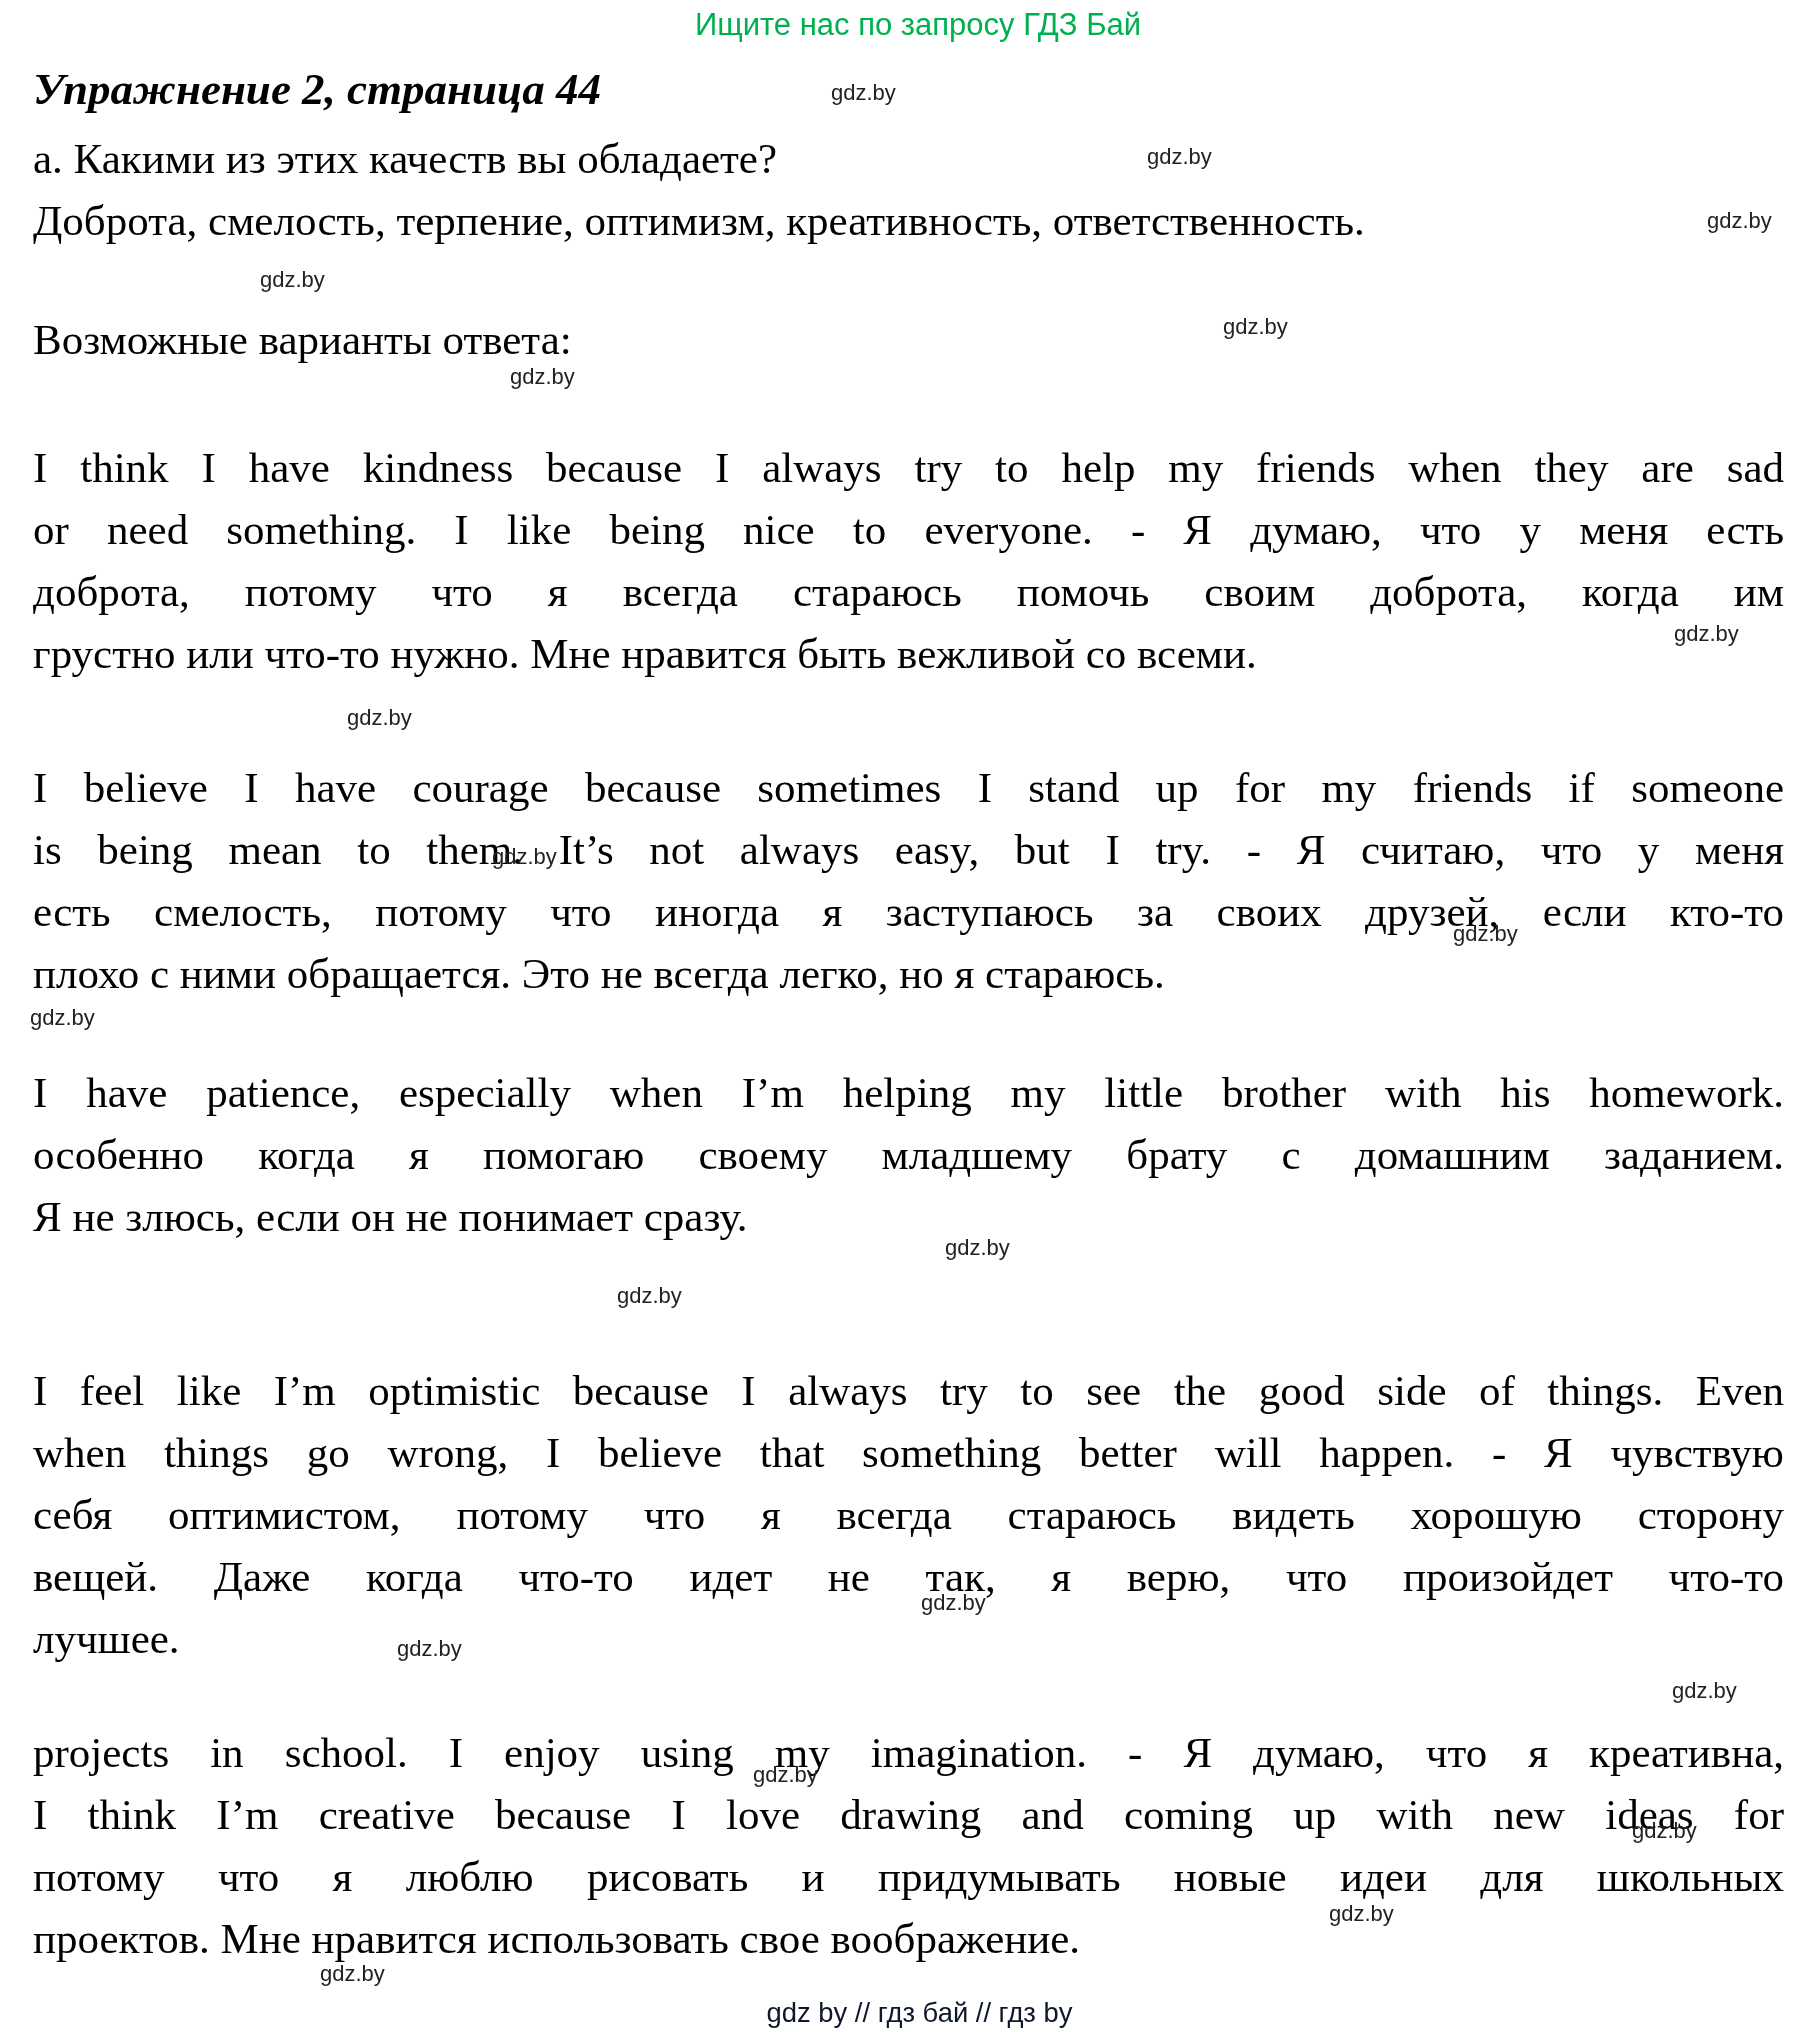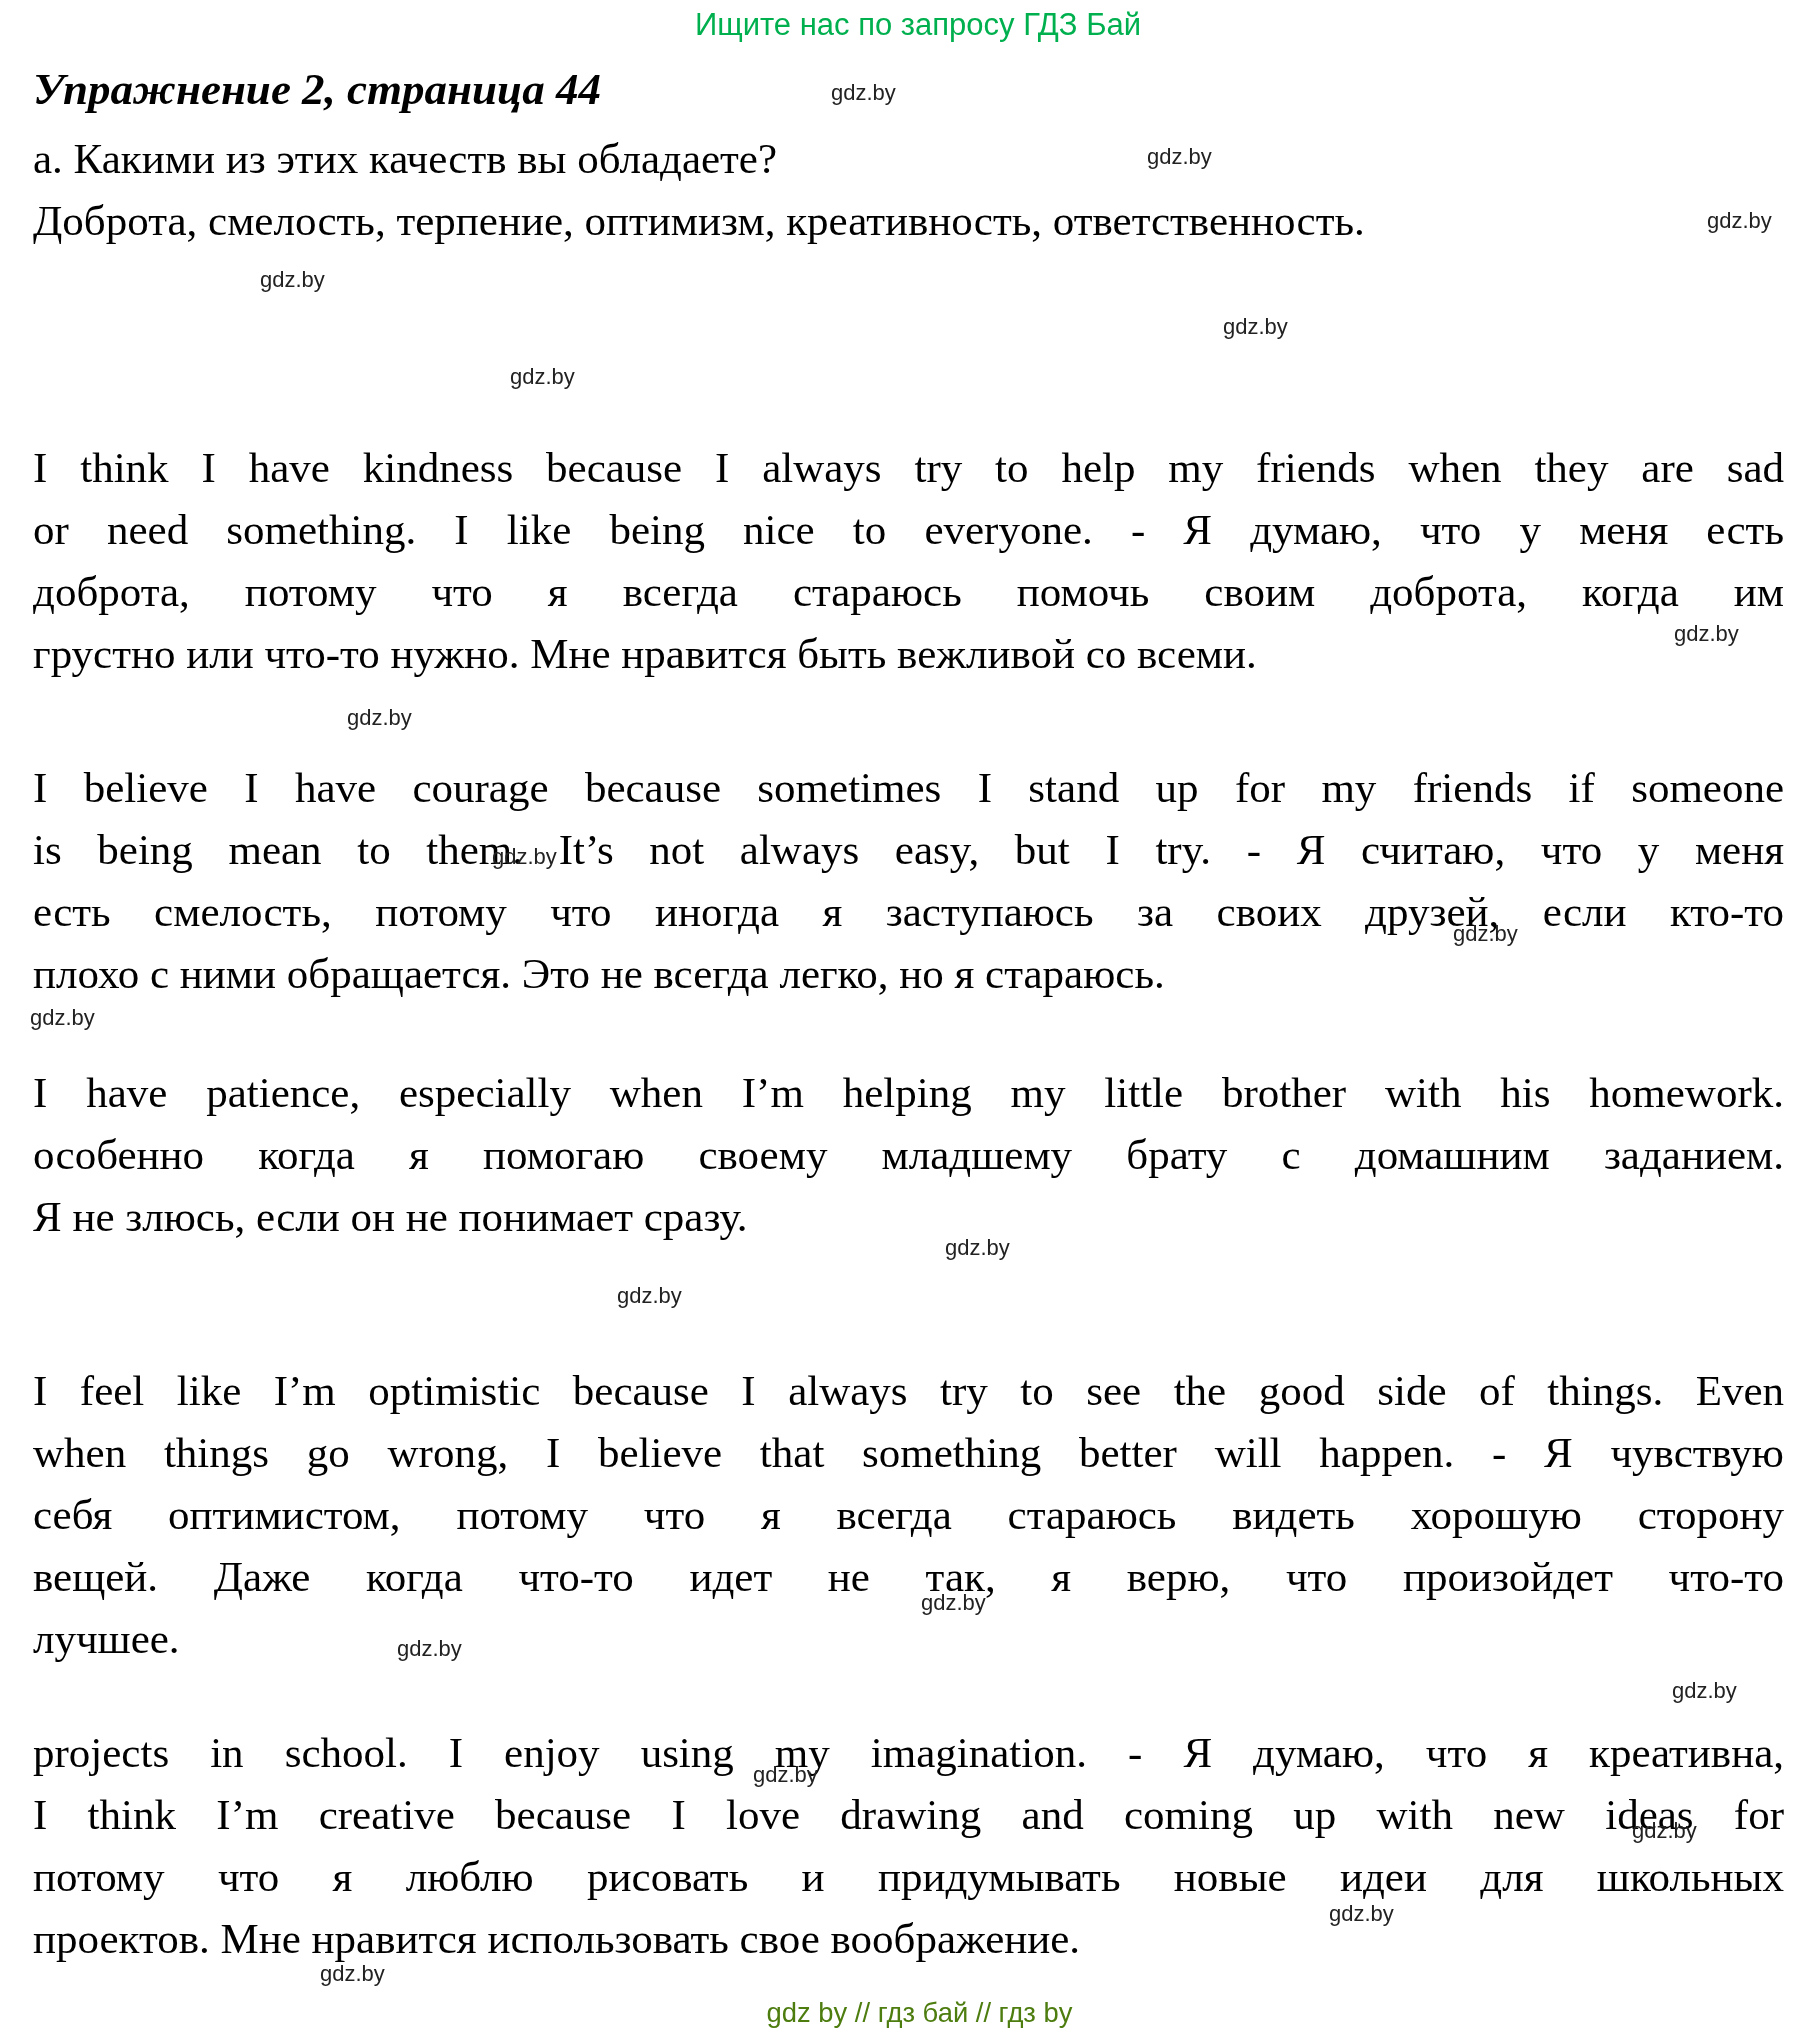--- a/index.html
+++ b/index.html
@@ -47,37 +47,38 @@
     font-size: 22px;
     color: #222222;
     white-space: nowrap;
   }
   .footer {
     position: absolute;
     top: 1997px; left: 0; right: 0;
     text-align: center;
     font-family: "Liberation Sans", sans-serif;
     font-size: 27.4px;
-    color: #4d7c0f;
+    color: #0f172a;
     margin-left: 26px;
   }
 </style>
 </head>
 <body>
 
 <div id="page">
 
   <div class="top-note">Ищите нас по запросу ГДЗ Бай</div>
 
   <div class="abs heading" style="top:62px">Упражнение 2, страница 44</div>
 
   <div class="abs bodyline" style="top:128px">а. Какими из этих качеств вы обладаете?</div>
 
   <div class="abs bodyline" style="top:190px">Доброта, смелость, терпение, оптимизм, креативность, ответственность.</div>
 
+  <div class="abs bodyline" style="top:309px">Возможные варианты ответа:</div>
 
   <div class="abs para" style="top:437px">
     <div>I think I have kindness because I always try to help my friends when they are sad</div>
     <div>or need something. I like being nice to everyone. - Я думаю, что у меня есть</div>
     <div>доброта, потому что я всегда стараюсь помочь своим доброта, когда им</div>
     <div class="last">грустно или что-то нужно. Мне нравится быть вежливой со всеми.</div>
   </div>
 
   <div class="abs para" style="top:757px">
     <div>I believe I have courage because sometimes I stand up for my friends if someone</div>

